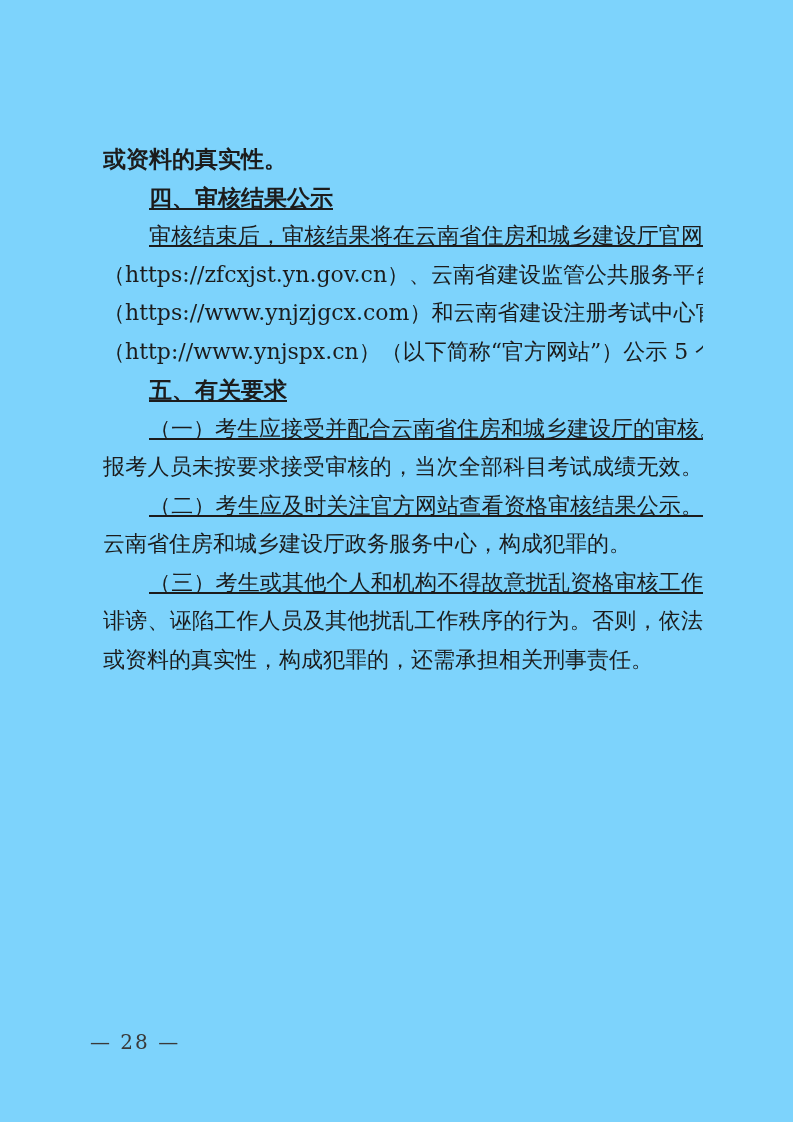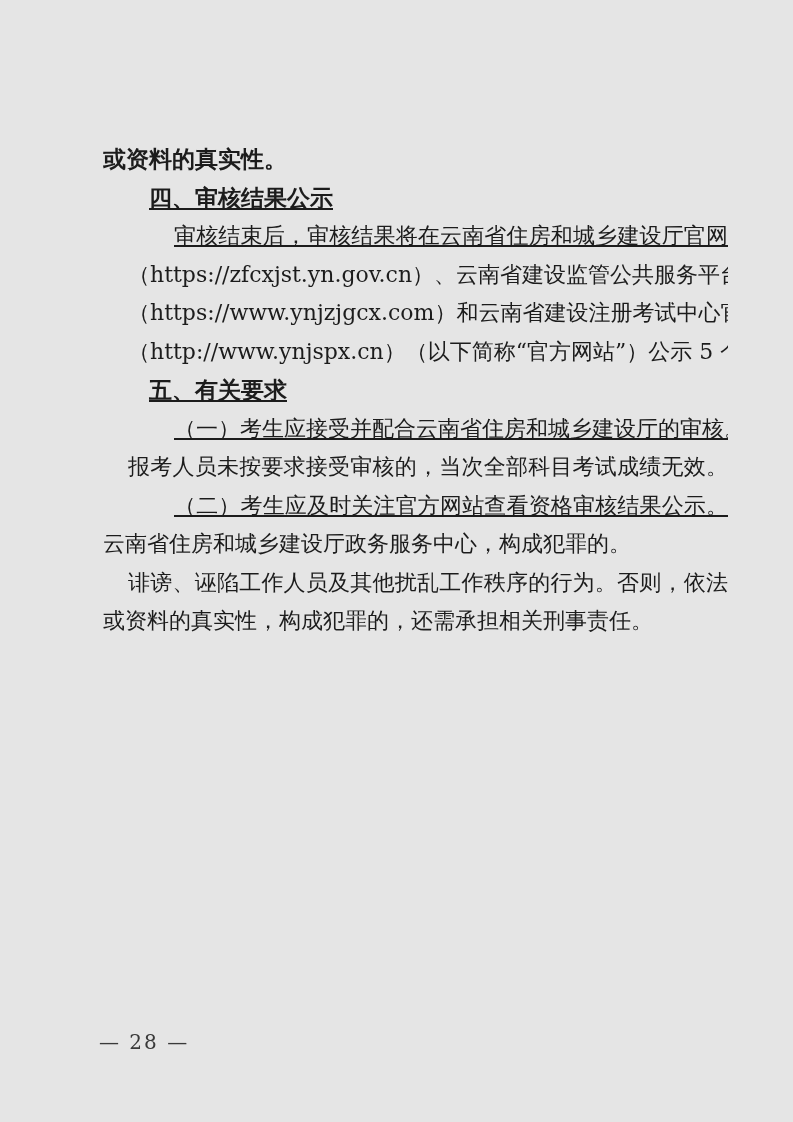--- a/index.html
+++ b/index.html
@@ -4,21 +4,21 @@
 <style>
   html, body {
     margin: 0;
     padding: 0;
     background: #ffffff;
   }
   .page {
     position: relative;
     width: 793px;
     height: 1122px;
-    background: #e5e5e5;
+    background: #7dd3fc;
     font-family: "DejaVu Serif", "Liberation Serif", serif;
     color: #1c1c1c;
     overflow: hidden;
   }
   .content {
     position: absolute;
     left: 103px;
     top: 140px;
     width: 600px;
   }
@@ -32,31 +32,30 @@
     box-sizing: border-box;
     text-align: left;
   }
   .indent {
     padding-left: 46px;
     text-decoration: underline;
   }
   .j {
     text-align: justify;
     text-align-last: justify;
-    margin-left: 25px;
     -moz-text-align-last: justify;
   }
   .bold {
     font-weight: 700;
     font-family: "DejaVu Sans", "Liberation Sans", sans-serif;
     font-size: 23px;
   }
   .footer {
     position: absolute;
-    left: 99px;
+    left: 90px;
     top: 1028px;
     font-size: 20px;
     line-height: 28px;
     color: #3a3a3a;
     letter-spacing: 2px;
     font-family: "DejaVu Serif", "Liberation Serif", serif;
   }
 </style>
 </head>
 <body>
@@ -74,19 +73,20 @@
     <div class="line j">（http://www.ynjspx.cn）（以下简称“官方网站”）公示 5 个工作</div>
 
     <div class="line bold indent">五、有关要求</div>
 
     <div class="line indent j">（一）考生应接受并配合云南省住房和城乡建设厅的审核。</div>
     <div class="line j">报考人员未按要求接受审核的，当次全部科目考试成绩无效。</div>
 
     <div class="line indent j">（二）考生应及时关注官方网站查看资格审核结果公示。</div>
     <div class="line">云南省住房和城乡建设厅政务服务中心，构成犯罪的。</div>
 
+    <div class="line indent j">（三）考生或其他个人和机构不得故意扰乱资格审核工作</div>
     <div class="line j">诽谤、诬陷工作人员及其他扰乱工作秩序的行为。否则，依法</div>
     <div class="line">或资料的真实性，构成犯罪的，还需承担相关刑事责任。</div>
 
   </div>
 
   <div class="footer">— 28 —</div>
 </div>
 
 </body></html>

